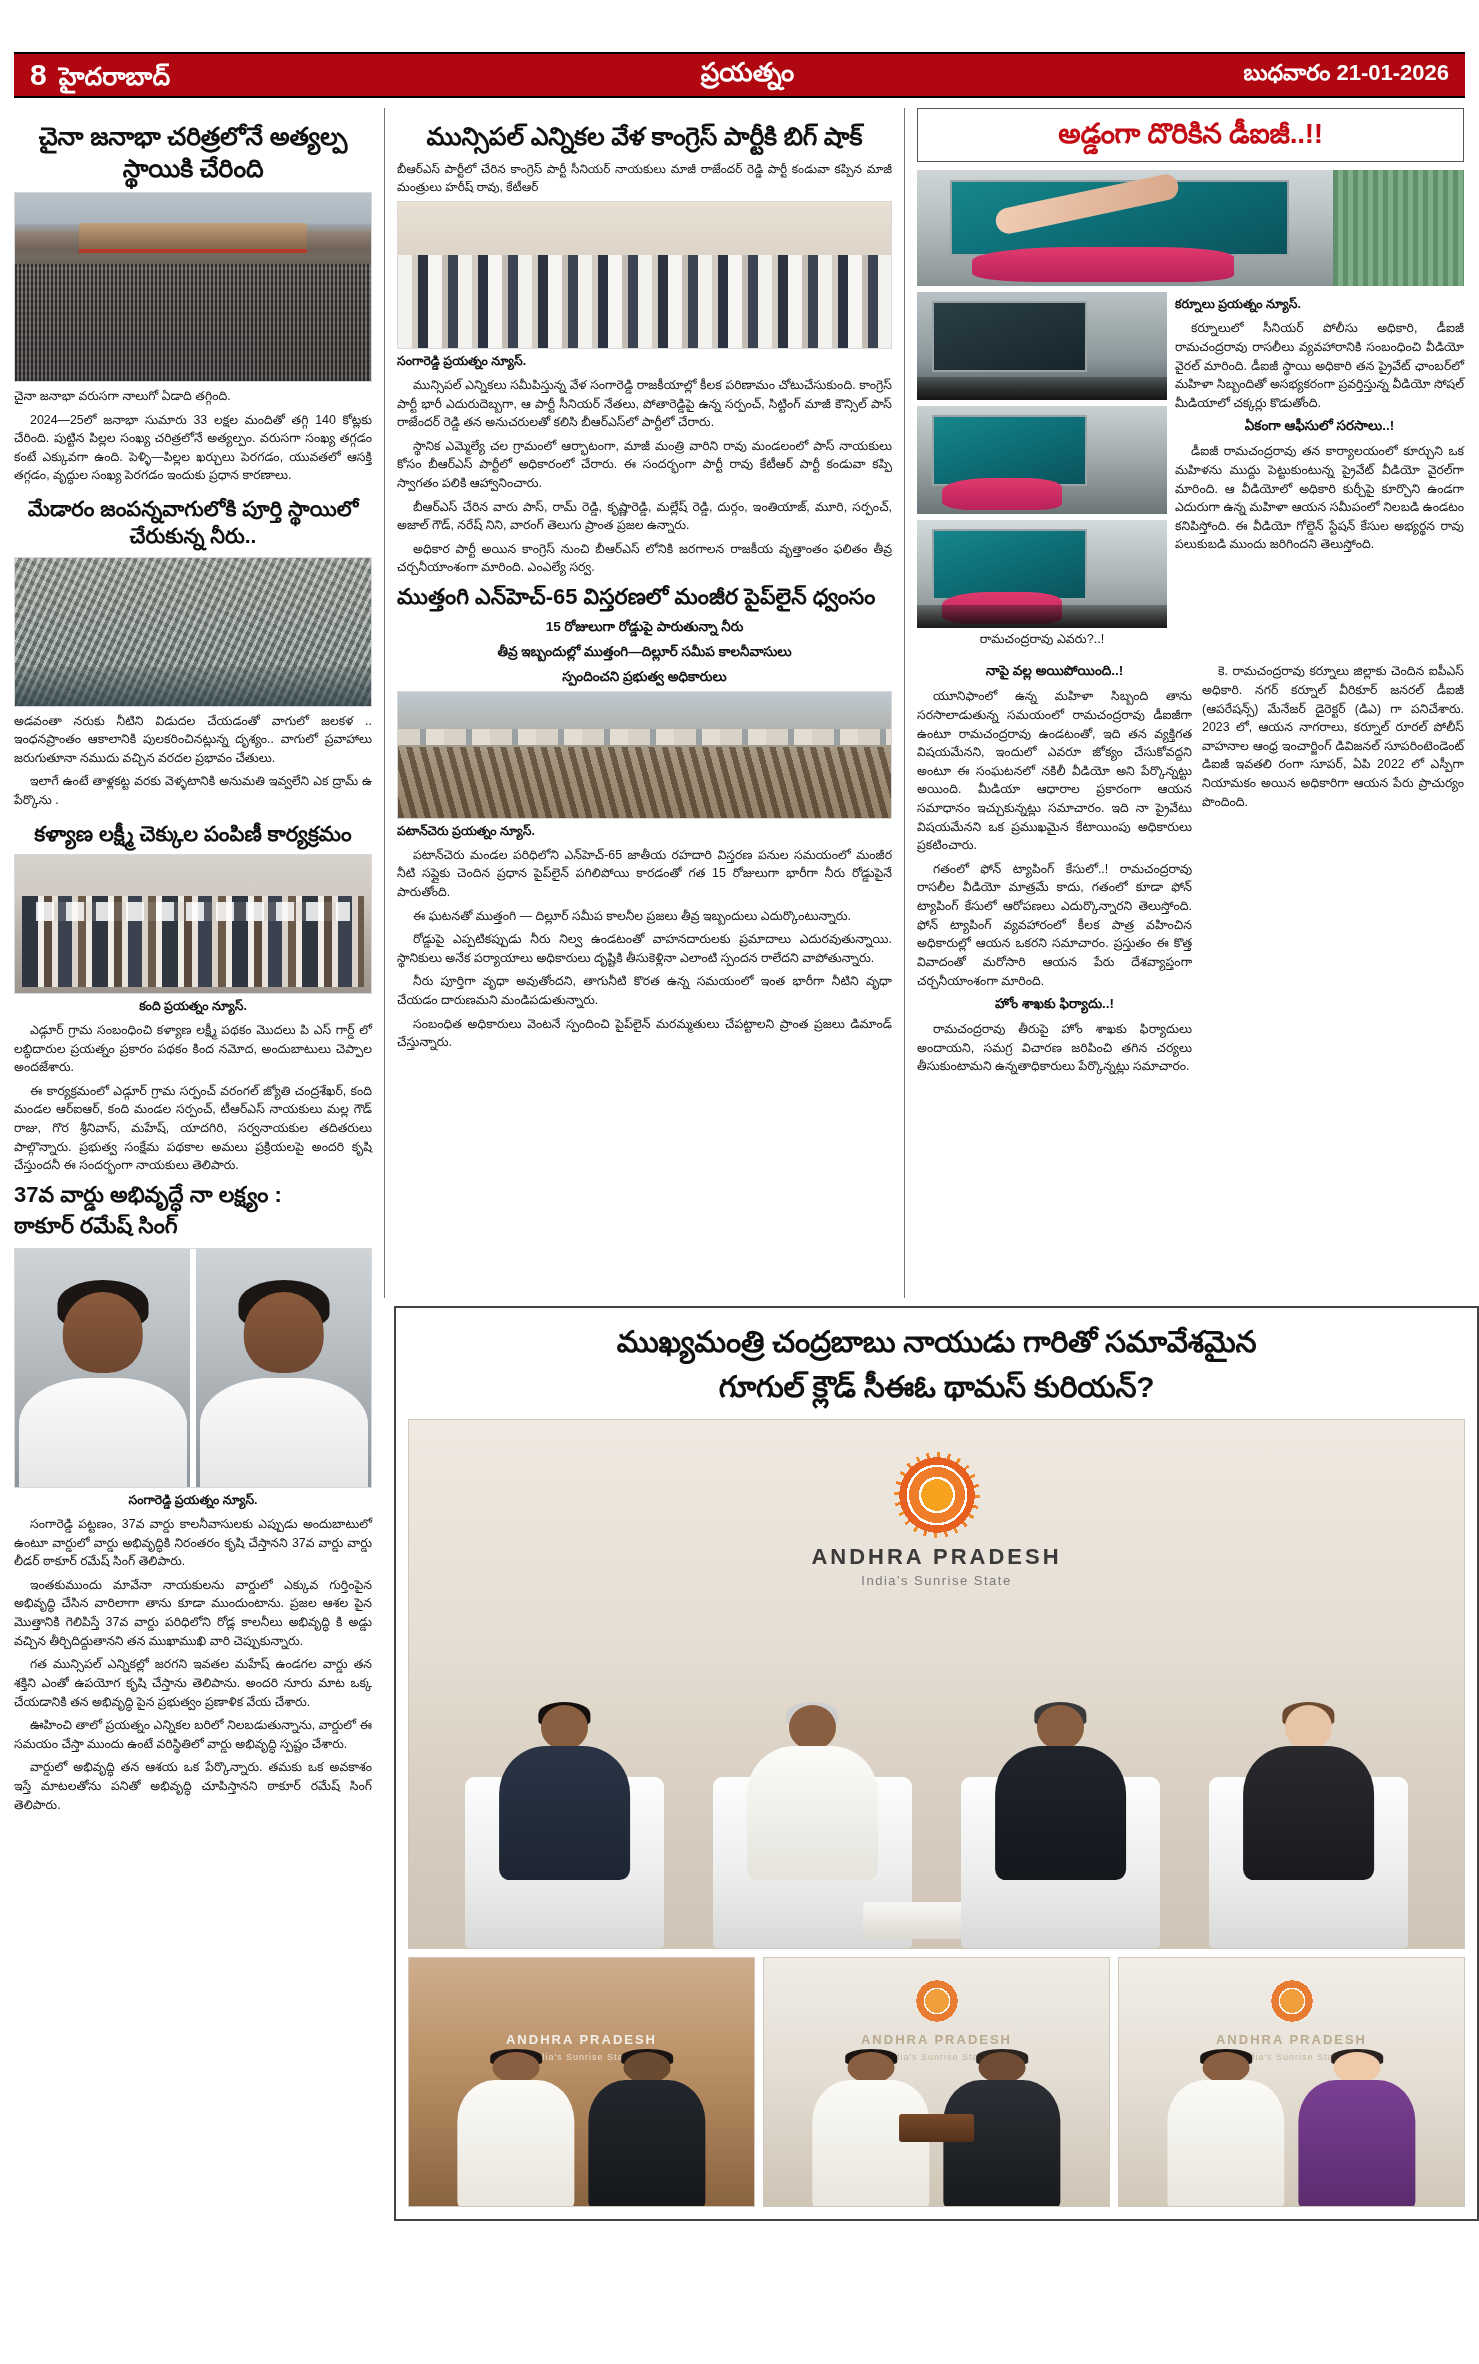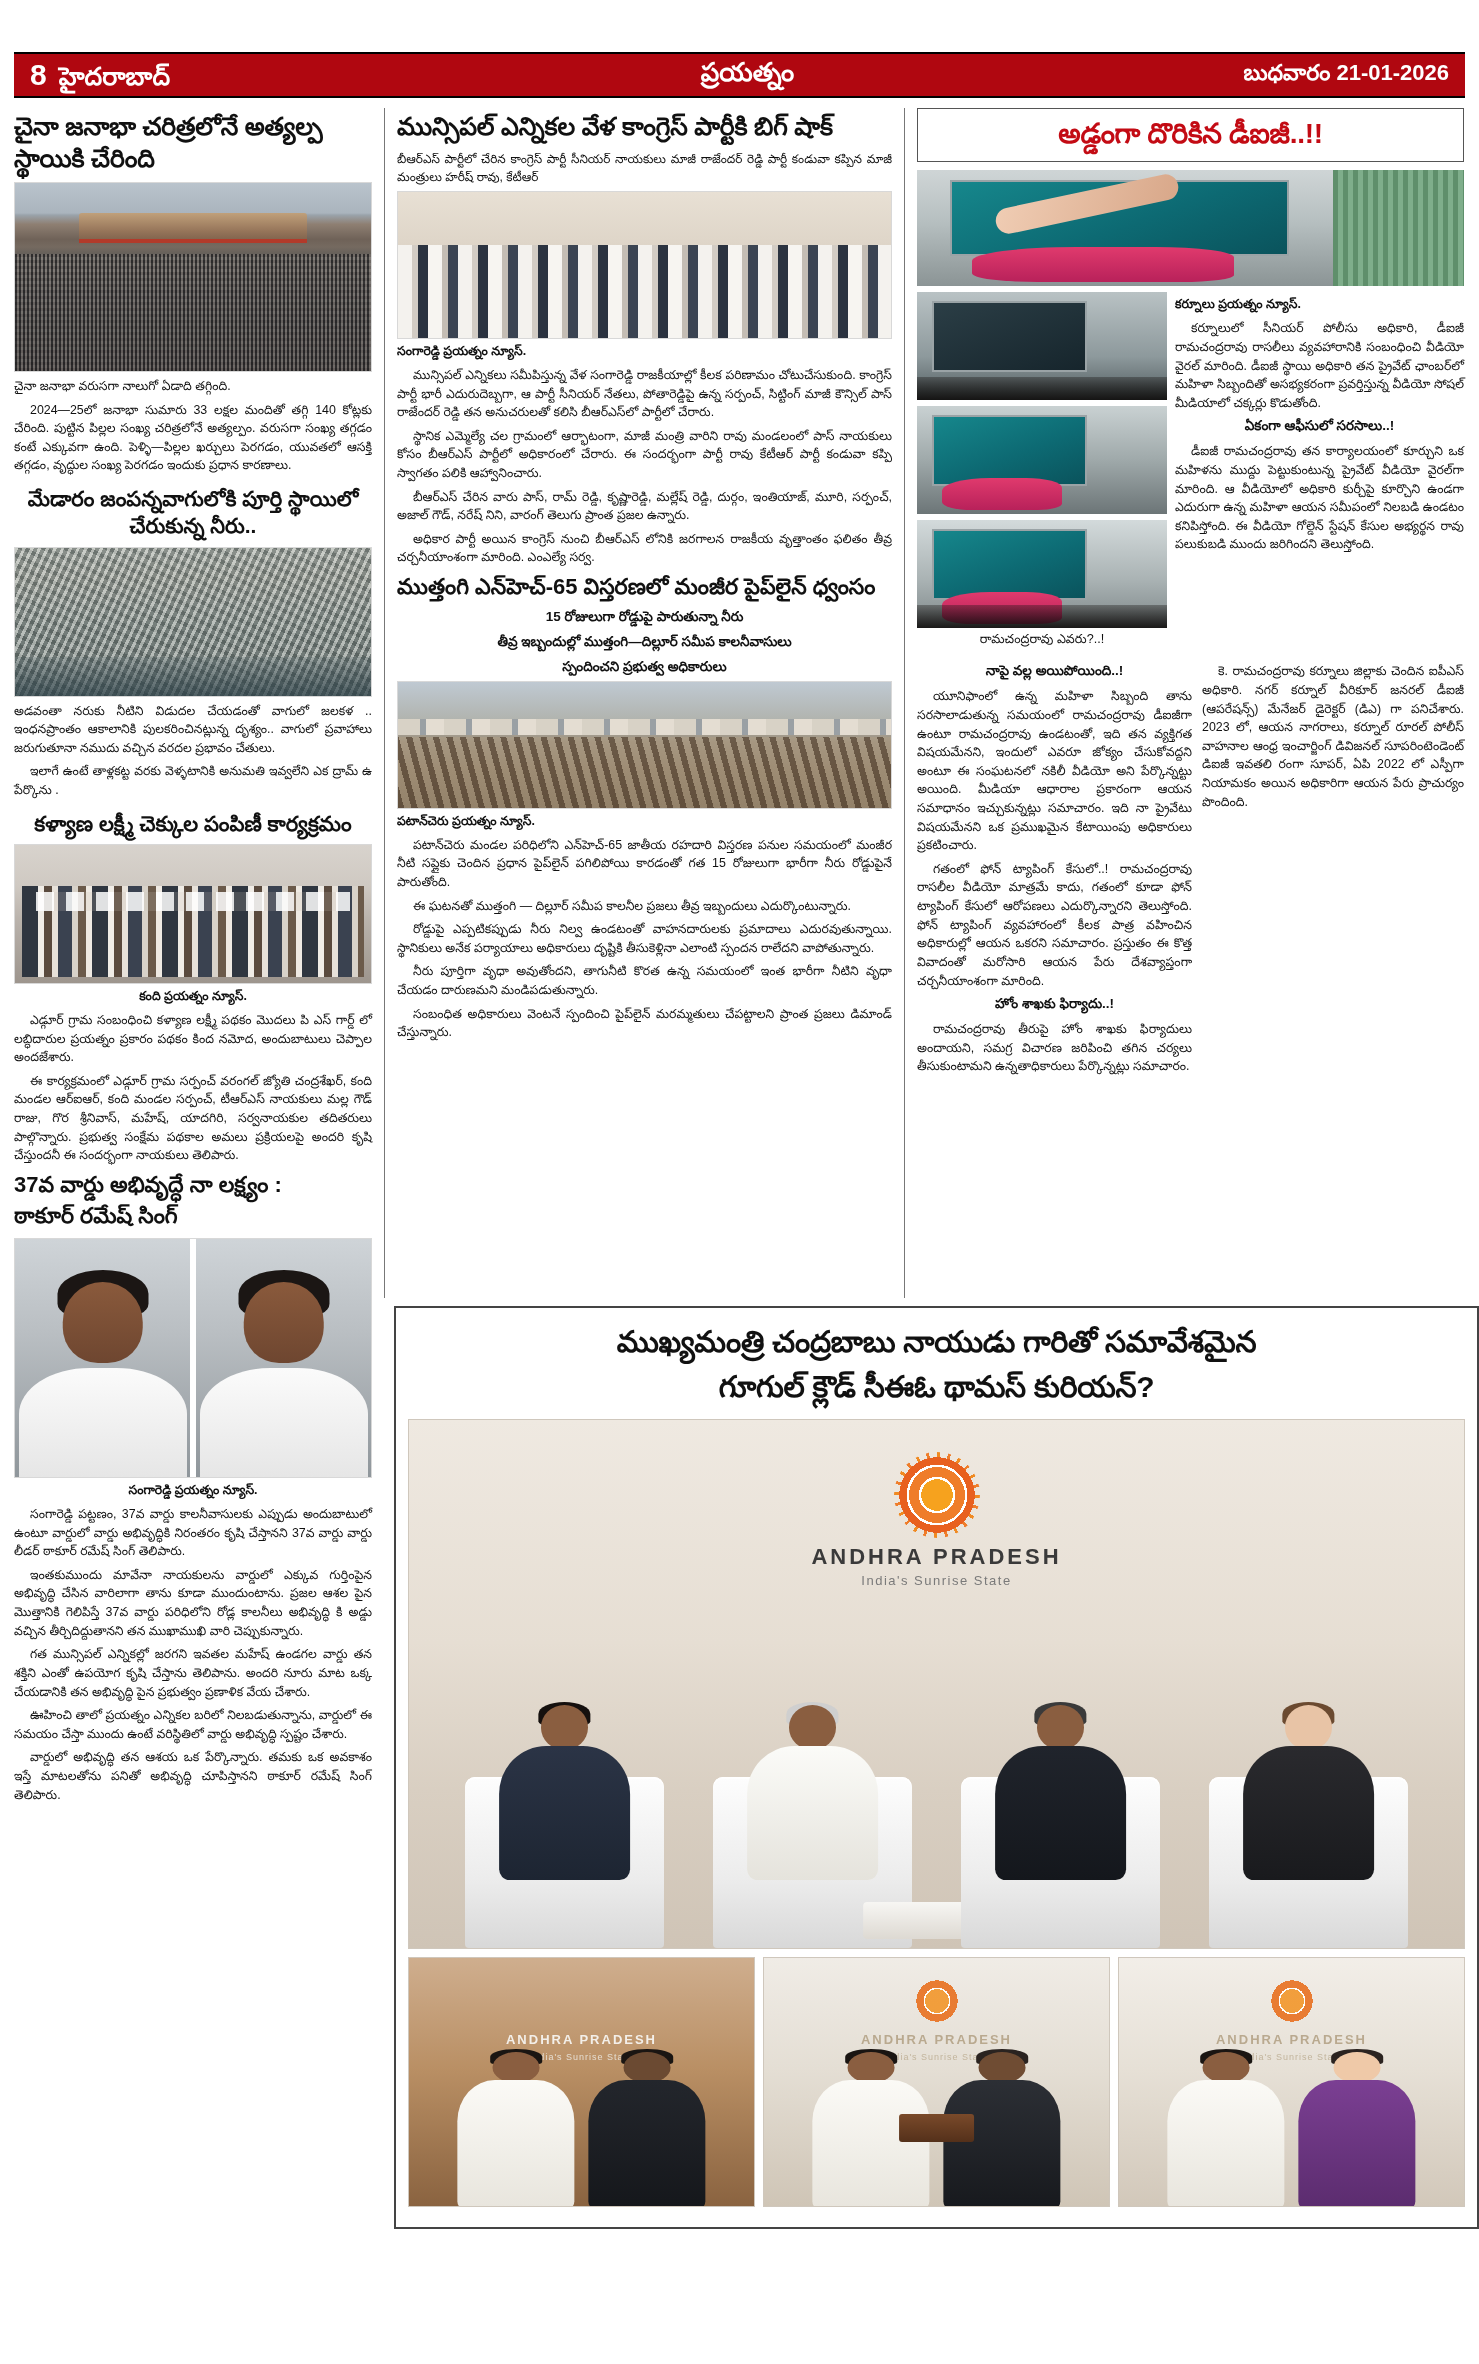--- a/index.html
+++ b/index.html
@@ -61,21 +61,21 @@
     height: 1190px;
   }
   .col { position: relative; }
   .col1 { width: 370px; padding-right: 12px; }
   .col2 { width: 520px; padding: 0 12px; border-left: 1px solid #777; }
   .col3 { width: 560px; padding-left: 12px; border-left: 1px solid #777; }
 
   
   h1.hl {
     font-size: 25px; font-weight: bold; line-height: 1.28;
-    margin: 2px 0 8px 0; letter-spacing: -0.2px;
+    text-align: center; margin: 12px 0 8px 0; letter-spacing: -0.2px;
   }
   h2.hl-sm {
     font-size: 21px; font-weight: bold; line-height: 1.3;
     text-align: center; margin: 10px 0 7px 0;
   }
   h2.hl-mid {
     font-size: 22px; font-weight: bold; line-height: 1.3;
     text-align: left; margin: 6px 0 7px 0;
   }
   .hl-red-box {
@@ -272,21 +272,21 @@
   .cctv.v3 { background: linear-gradient(180deg,#c9d1d2 0%, #9fa9aa 50%, #6c7577 100%); }
   .cctv.v4 { background: linear-gradient(180deg,#d3dadb 0%, #aab3b4 55%, #7d8688 100%); }
   .cctv-wide { height: 116px; margin-bottom:6px; }
 
   
   .feature {
     margin-top: 8px;
     margin-left: 380px;
     width: 1085px;
     border: 2px solid #444;
-    padding: 10px 12px 20px 12px;
+    padding: 10px 12px 12px 12px;
     background:#fff;
   }
   h1.feature-hl {
     font-size: 30px; font-weight: bold; line-height: 1.35;
     text-align: center; margin: 4px 0 12px 0;
     letter-spacing: -0.3px;
   }
   .feature-main {
     height: 530px; position: relative; overflow: hidden;
     background: linear-gradient(180deg,#efe9e1 0%, #e6ded3 42%, #d9cfc2 70%, #cfc4b6 100%);

